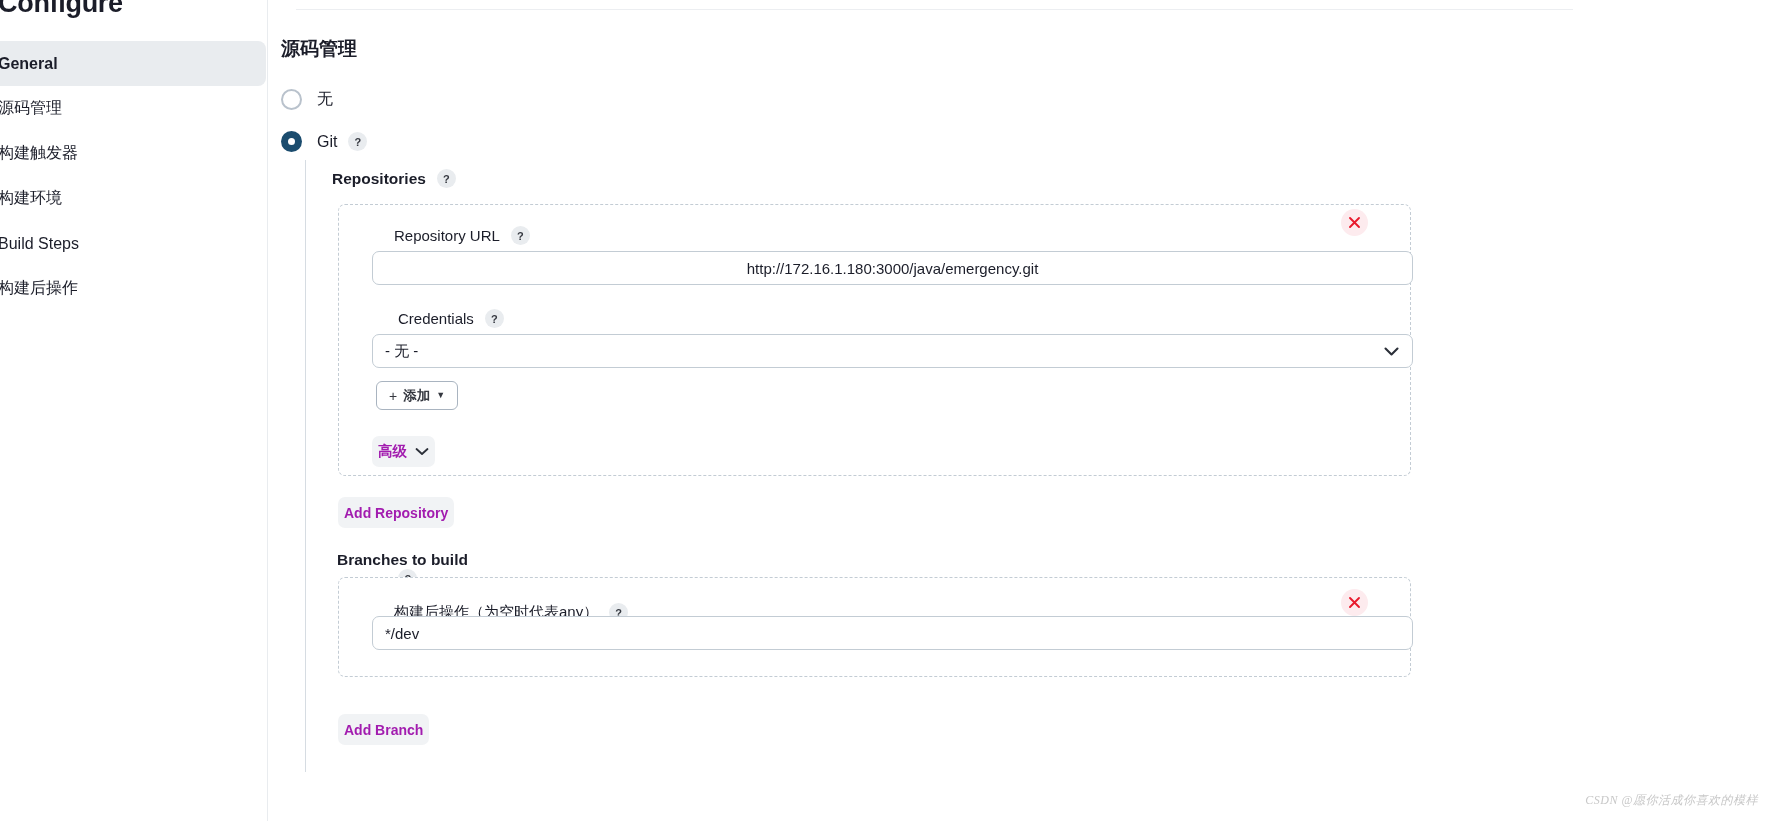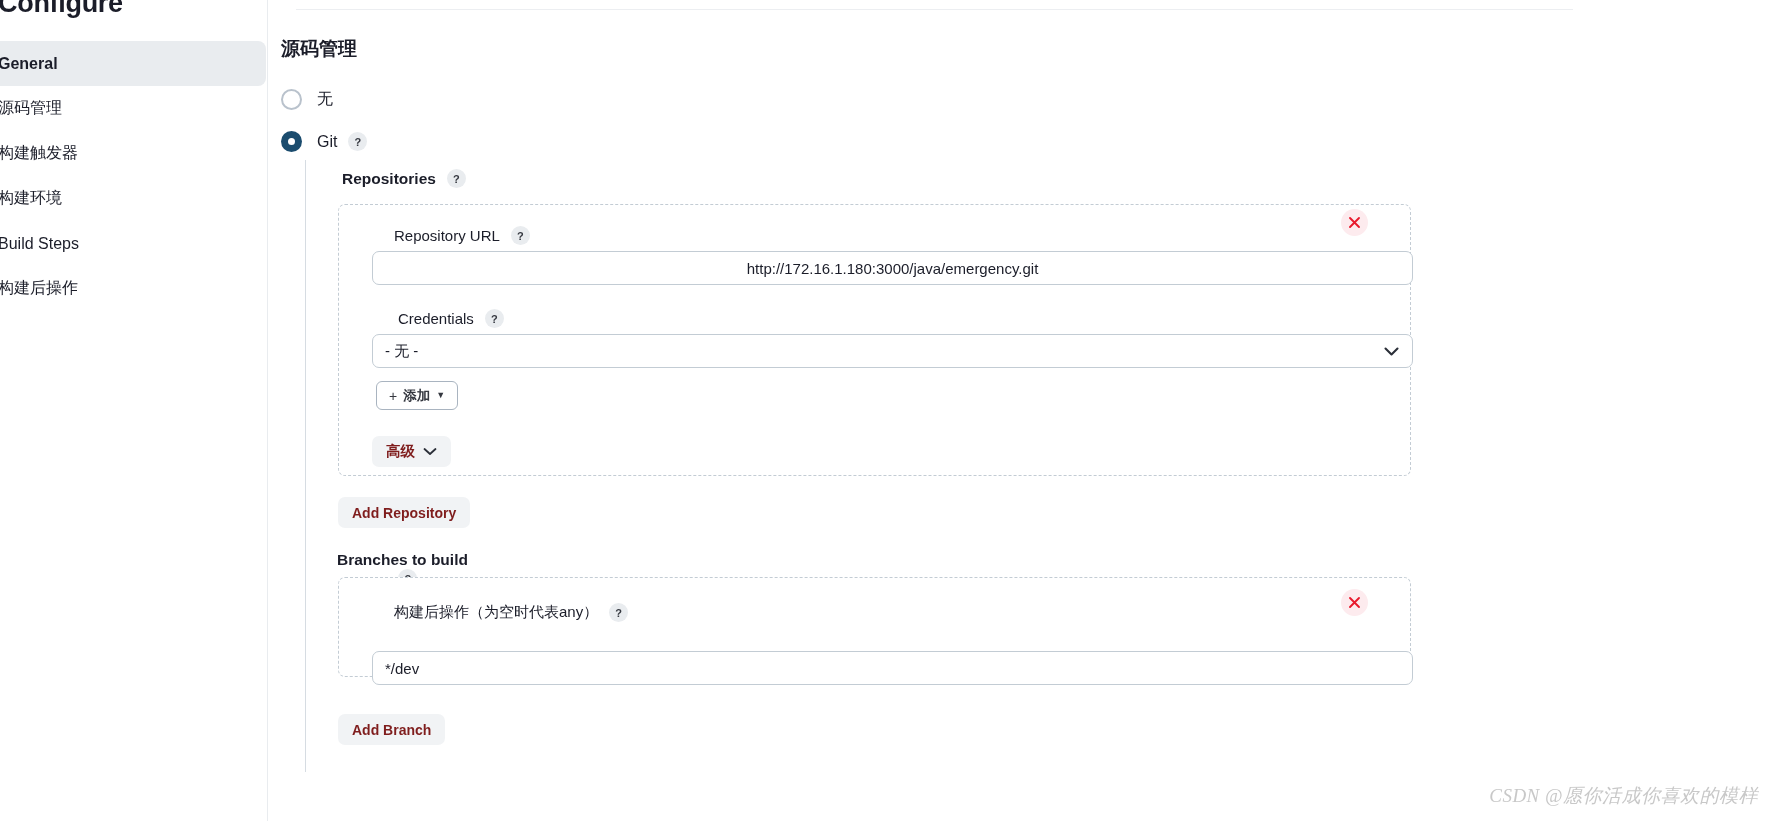--- a/index.html
+++ b/index.html
@@ -135,21 +135,21 @@
   }
   .sub-label {
     display: flex;
     align-items: center;
     font-size: 15px;
     font-weight: 400;
     color: #1b1d29;
     margin-left: 20px;
   }
 
-  .lbl-repositories { position: absolute; left: 54px; top: 9px; }
+  .lbl-repositories { position: absolute; left: 44px; top: 9px; }
 
   
   .dashed-panel {
     position: absolute;
     border: 1px dashed #c3ccd4;
     border-radius: 7px;
     background: #fff;
   }
   .panel-repo   { left: 50px; top: 44px; width: 1073px; height: 272px; }
   .panel-branch { left: 50px; top: 417px; width: 1073px; height: 100px; }
@@ -216,53 +216,53 @@
     color: #353840;
     cursor: pointer;
     white-space: nowrap;
   }
   .btn-soft {
     position: absolute;
     display: inline-flex;
     align-items: center;
     gap: 8px;
     height: 31px;
-    padding: 0 14px;
+    padding: 0 6px;
     border: none;
     border-radius: 7px;
     background: #f1f3f5;
     font-family: "Liberation Sans", "DejaVu Sans", sans-serif;
     font-size: 14px;
     font-weight: 700;
-    color: #7f1d1d;
+    color: #a21caf;
     cursor: pointer;
     white-space: nowrap;
   }
   .btn-soft.adv { font-weight: 600; font-size: 14.5px; }
 
   .plus-glyph { font-size: 14px; font-weight: 400; line-height: 1; }
   .caret-sm { font-size: 9px; line-height: 1; }
 
   
   .lbl-repo-url  { position: absolute; left: 86px; top: 66px; }
   .in-repo-url   { left: 84px; top: 91px; width: 1041px; text-align: center; }
   .lbl-cred      { position: absolute; left: 90px; top: 149px; }
   .in-cred       { left: 84px; top: 174px; width: 1041px; }
   .btn-add-cred  { left: 88px; top: 221px; }
   .btn-advanced  { left: 84px; top: 276px; }
   .btn-add-repo  { left: 50px; top: 337px; }
   .lbl-branches  { position: absolute; left: 49px; top: 391px; flex-direction: column; }
   .lbl-branch-spec { position: absolute; left: 86px; top: 443px; }
-  .in-branch     { left: 84px; top: 491px; width: 1041px; }
+  .in-branch     { left: 84px; top: 456px; width: 1041px; }
   .btn-add-branch{ left: 50px; top: 536px; margin-top: 18px; }
 
   .watermark {
     position: absolute;
     right: 18px; bottom: 12px;
-    font-size: 19px;
+    font-size: 12px;
     color: #c8c8c8;
     font-style: italic;
     font-family: "Liberation Serif", "DejaVu Serif", serif;
     white-space: nowrap;
     letter-spacing: 0.5px;
   }
 </style>
 </head>
 <body>
 

